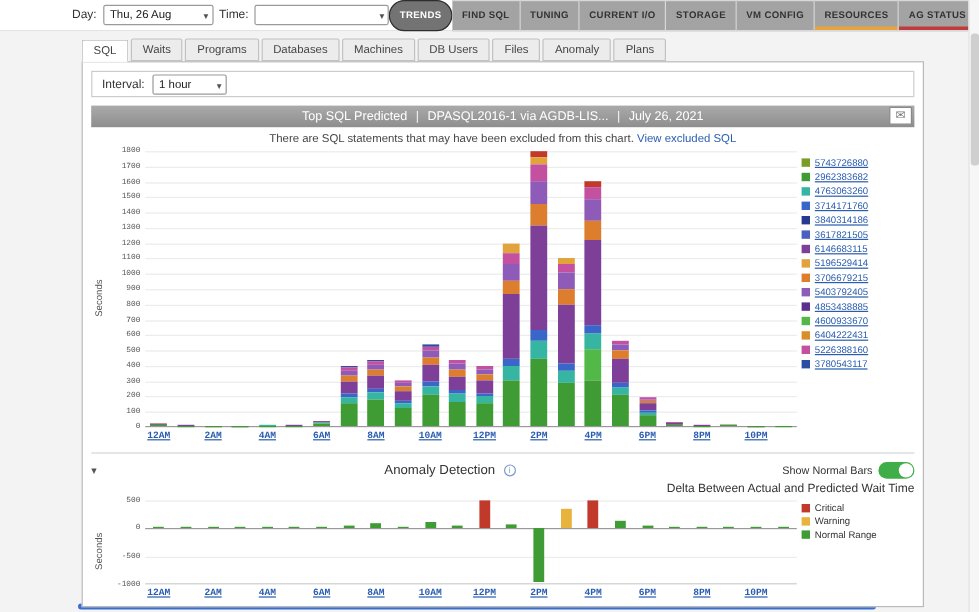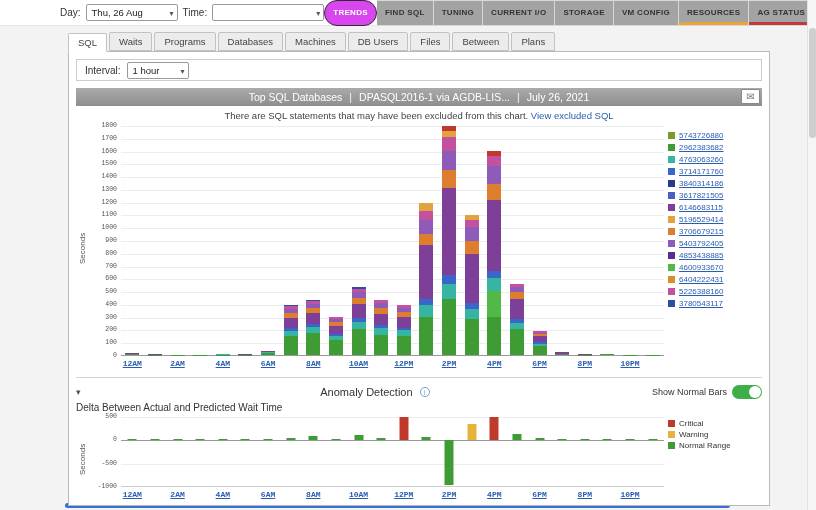--- a/index.html
+++ b/index.html
@@ -16,21 +16,21 @@
     line-height:15px; font-size:9.5px; padding:0 16px 0 5px; border-radius:2px; color:#222; cursor:pointer; }
   .sel .caret { position:absolute; right:3px; top:1px; font-size:8px; color:#555; }
   .sel.day { width:92px; }
   .sel.time { width:112px; }
   .sel.interval { width:62px; }
   .nav-tabs { display:flex; height:26px; align-items:stretch; }
   .nav-tab { font-size:8px; font-weight:bold; letter-spacing:.3px; color:#333;
     background:#a3a3a3; border:1px solid #d8d8d8; border-left:none; padding:0 8px;
     display:flex; align-items:center; cursor:pointer; white-space:nowrap; }
   .nav-tab:first-child { border-left:1px solid #d8d8d8; }
-  .nav-tab.active { background:#d946ef; color:#fff; border-color:#2d2d2d;border-radius:13px; }
+  .nav-tab.active { background:#737373; color:#fff; border-color:#2d2d2d;border-radius:13px; }
   
   .page { padding:6px 0 0 68px; }
   .subtabs { display:flex; gap:2px; height:19px; align-items:flex-end; }
   .subtab { font-size:9.5px; color:#444; background:#ececec; border:1px solid #c2c2c2;
     padding:0 9px; line-height:17px; border-radius:2px 2px 0 0; cursor:pointer; }
   .subtab.active { background:#fff; border-bottom-color:#fff; position:relative; z-index:2; margin-bottom:-1px; }
   .card { width:702px; background:#fff; border:1px solid #b9b9b9; position:relative; z-index:1;
     padding:7px 7px 4px; }
   
   .interval-bar { border:1px solid #ccc; height:22px; display:flex; align-items:center;
@@ -68,21 +68,21 @@
   
   .anomaly-header { border-top:1px solid #d5d5d5; margin-top:7px; padding-top:4px;
     display:flex; align-items:center; height:24px; }
   .collapse { font-size:9px; color:#555; width:22px; cursor:pointer; }
   .ah-title { flex:1; text-align:center; font-size:11px; color:#333; }
   .info { display:inline-block; width:10px; height:10px; border-radius:50%; border:1px solid #7a9cc6;
     color:#7a9cc6; font-size:7px; line-height:9px; text-align:center; margin-left:4px; vertical-align:1px; }
   .toggle-wrap { display:flex; align-items:center; gap:5px; font-size:9px; color:#333; }
   .toggle { width:30px; height:14px; border-radius:8px; background:#3fae49; position:relative; cursor:pointer; }
   .knob { position:absolute; right:1px; top:1px; width:12px; height:12px; border-radius:50%; background:#fff; }
-  .a-title { text-align:left; font-size:10px; color:#333; margin:1px 0 4px; }
+  .a-title { text-align:right; font-size:10px; color:#333; margin:1px 0 4px; }
   .alegend { width:94px; display:flex; flex-direction:column; gap:2px; padding-top:2px; }
   .alrow { display:flex; align-items:center; gap:4px; font-size:8px; color:#333; }
   
   .hscroll { position:absolute; left:65px; bottom:2px; width:665px; height:5px;
     background:#3b6ed1; border-radius:3px; cursor:pointer; }
   .vscroll { position:absolute; right:0; top:0; width:9px; height:510px; background:#f6f6f6;
     border-left:1px solid #e2e2e2; cursor:pointer; }
   .vthumb { position:absolute; top:28px; left:1px; width:7px; height:110px; background:#cfcfcf; border-radius:3px; }
 </style>
 </head>
@@ -115,35 +115,35 @@
 
 <div class="page">
   <div class="subtabs">
       <div class="subtab active">SQL</div>
       <div class="subtab">Waits</div>
       <div class="subtab">Programs</div>
       <div class="subtab">Databases</div>
       <div class="subtab">Machines</div>
       <div class="subtab">DB Users</div>
       <div class="subtab">Files</div>
-      <div class="subtab">Between</div>
+      <div class="subtab">Anomaly</div>
       <div class="subtab">Plans</div>
     </div>
   <div class="card">
 
     <div class="interval-bar">
       <span>Interval:</span>
       <div class="sel interval">
         <span>1 hour</span>
         <span class="caret">▾</span>
       </div>
     </div>
 
     <div class="gray-header">
-      <span>Top SQL Databases</span>
+      <span>Top SQL Predicted</span>
       <span class="sep">|</span>
       <span>DPASQL2016-1 via AGDB-LIS...</span>
       <span class="sep">|</span>
       <span>July 26, 2021</span>
       <button class="mail-btn">
         <span>✉</span>
       </button>
     </div>
 
     <div class="notice">

